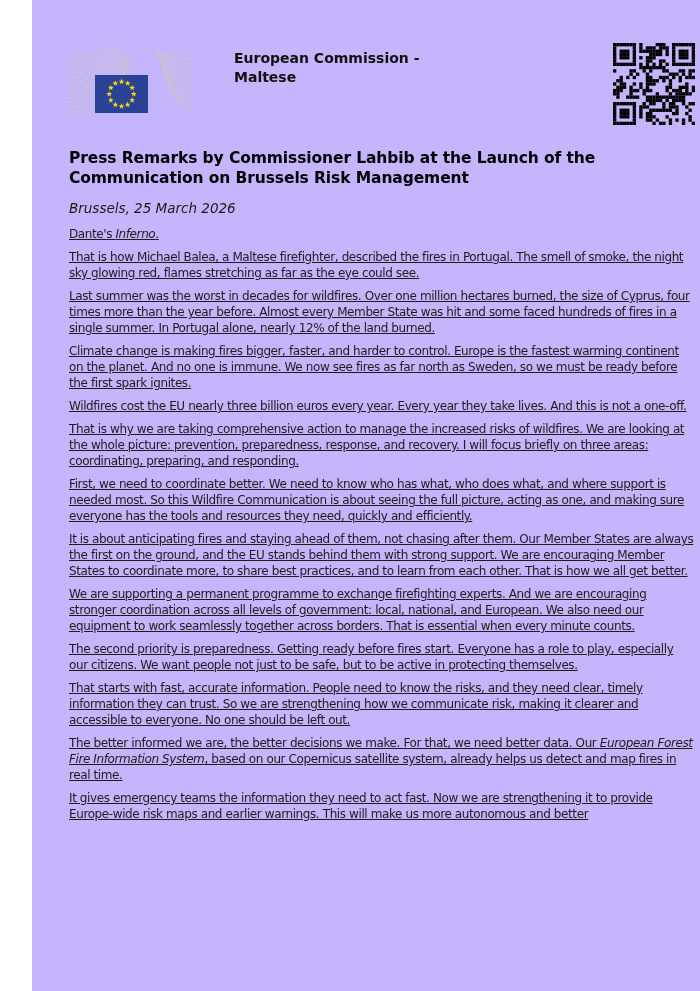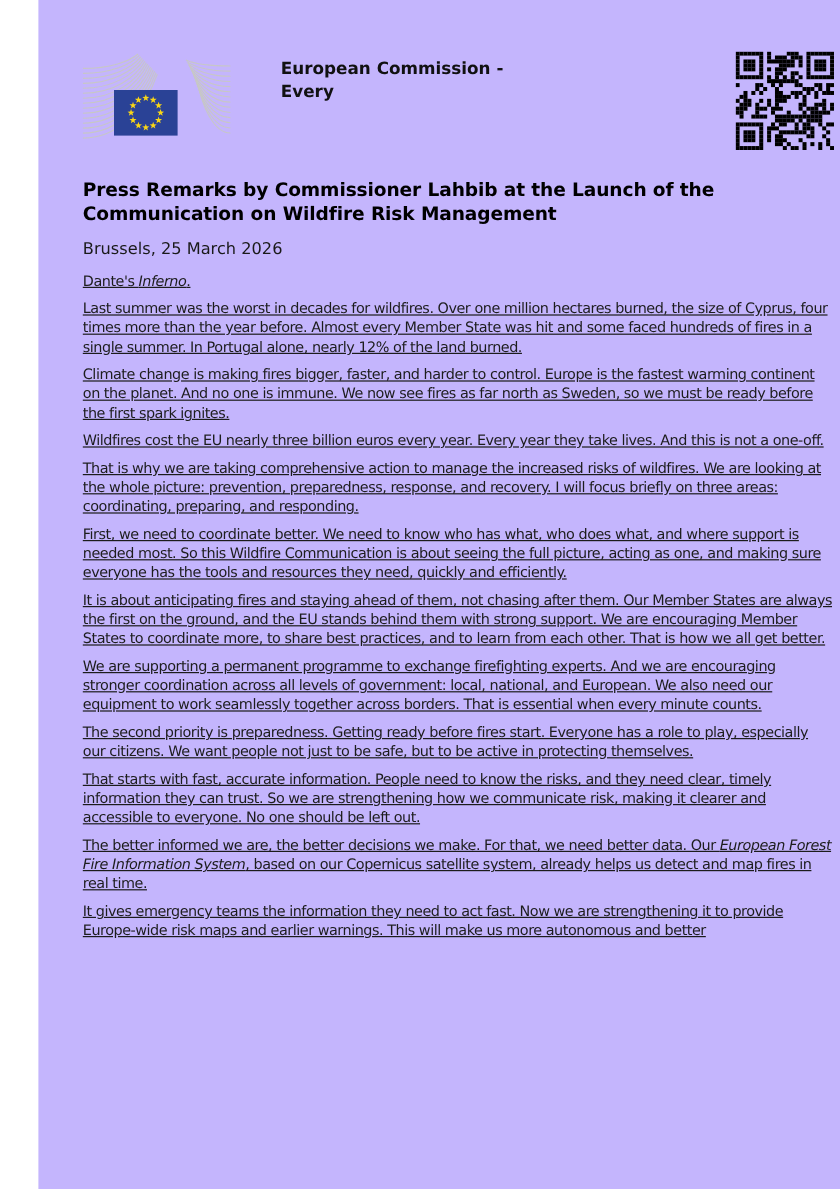--- a/index.html
+++ b/index.html
@@ -9,21 +9,21 @@
   }
   
   .logo{position:absolute;left:37px;top:42px;width:143px;height:80px;}
   .header-text{position:absolute;left:202px;top:49px;}
   .pub-line{font-weight:bold;font-size:14px;line-height:19px;color:#111;}
   .delivery-note{font-weight:bold;font-size:14.5px;line-height:19px;color:#111;margin-top:7px;padding-left:24px;}
   .qr{position:absolute;right:37px;top:43px;width:82px;height:82px;}
   
   .content{position:absolute;left:37px;top:148px;width:626px;}
   .doc-title{font-weight:bold;font-size:15.5px;line-height:20px;letter-spacing:-0.1px;color:#000;}
-  .dateline{margin-top:11px;font-size:13.5px;line-height:18px;color:#1a1a1a;}
+  .dateline{margin-top:11px;font-size:13.5px;line-height:18px;color:#1a1a1a;font-style:italic;}
   .paras{margin-top:9px;text-decoration:underline;}
   .paras p{margin:0 0 7px 0;font-size:12px;line-height:16px;letter-spacing:-0.4px;color:#1d1d1d;}
   .paras p em{font-style:italic;}
 </style>
 </head>
 <body>
 
 <div class="page">
 
   <div class="logo">
@@ -76,21 +76,21 @@
             <polygon points="40.20,48.90 40.93,50.99 43.15,51.04 41.39,52.39 42.02,54.51 40.20,53.25 38.38,54.51 39.01,52.39 37.25,51.04 39.47,50.99"></polygon>
             <polygon points="41.85,42.75 42.58,44.84 44.80,44.89 43.04,46.24 43.67,48.36 41.85,47.10 40.03,48.36 40.66,46.24 38.90,44.89 41.11,44.84"></polygon>
             <polygon points="46.35,38.25 47.08,40.34 49.30,40.39 47.54,41.73 48.17,43.86 46.35,42.60 44.53,43.86 45.16,41.73 43.40,40.39 45.62,40.34"></polygon>
           </g>
       </g>
     </svg>
   </div>
 
   <div class="header-text">
     <div class="pub-line">European Commission -</div>
-    <div class="pub-line">Every</div>
+    <div class="pub-line">Maltese</div>
   </div>
 
   <div class="qr">
     <svg id="qr-svg" width="82" height="82" viewBox="0 0 82 82" fill="#000000">
         <rect x="0.00" y="0.00" width="3.34" height="3.34"></rect>
         <rect x="3.28" y="0.00" width="3.34" height="3.34"></rect>
         <rect x="6.56" y="0.00" width="3.34" height="3.34"></rect>
         <rect x="9.84" y="0.00" width="3.34" height="3.34"></rect>
         <rect x="13.12" y="0.00" width="3.34" height="3.34"></rect>
         <rect x="16.40" y="0.00" width="3.34" height="3.34"></rect>
@@ -397,24 +397,25 @@
         <rect x="39.36" y="78.72" width="3.34" height="3.34"></rect>
         <rect x="45.92" y="78.72" width="3.34" height="3.34"></rect>
         <rect x="49.20" y="78.72" width="3.34" height="3.34"></rect>
         <rect x="55.76" y="78.72" width="3.34" height="3.34"></rect>
         <rect x="68.88" y="78.72" width="3.34" height="3.34"></rect>
         <rect x="78.72" y="78.72" width="3.34" height="3.34"></rect>
       </svg>
   </div>
 
   <div class="content">
-    <div class="doc-title">Press Remarks by Commissioner Lahbib at the Launch of the Communication on Wildfire Risk Management</div>
+    <div class="doc-title">Press Remarks by Commissioner Lahbib at the Launch of the Communication on Brussels Risk Management</div>
     <div class="dateline">Brussels, 25 March 2026</div>
     <div class="paras">
         <p><span>Dante's </span><em>Inferno</em><span>.</span></p>
+        <p><span>That is how Michael Balea, a Maltese firefighter, described the fires in Portugal. The smell of smoke, the night sky glowing red, flames stretching as far as the eye could see.</span></p>
         <p><span>Last summer was the worst in decades for wildfires. Over one million hectares burned, the size of Cyprus, four times more than the year before. Almost every Member State was hit and some faced hundreds of fires in a single summer. In Portugal alone, nearly 12% of the land burned.</span></p>
         <p><span>Climate change is making fires bigger, faster, and harder to control. Europe is the fastest warming continent on the planet. And no one is immune. We now see fires as far north as Sweden, so we must be ready before the first spark ignites.</span></p>
         <p><span>Wildfires cost the EU nearly three billion euros every year. Every year they take lives. And this is not a one-off.</span></p>
         <p><span>That is why we are taking comprehensive action to manage the increased risks of wildfires. We are looking at the whole picture: prevention, preparedness, response, and recovery. I will focus briefly on three areas: coordinating, preparing, and responding.</span></p>
         <p><span>First, we need to coordinate better. We need to know who has what, who does what, and where support is needed most. So this Wildfire Communication is about seeing the full picture, acting as one, and making sure everyone has the tools and resources they need, quickly and efficiently.</span></p>
         <p><span>It is about anticipating fires and staying ahead of them, not chasing after them. Our Member States are always the first on the ground, and the EU stands behind them with strong support. We are encouraging Member States to coordinate more, to share best practices, and to learn from each other. That is how we all get better.</span></p>
         <p><span>We are supporting a permanent programme to exchange firefighting experts. And we are encouraging stronger coordination across all levels of government: local, national, and European. We also need our equipment to work seamlessly together across borders. That is essential when every minute counts.</span></p>
         <p><span>The second priority is preparedness. Getting ready before fires start. Everyone has a role to play, especially our citizens. We want people not just to be safe, but to be active in protecting themselves.</span></p>
         <p><span>That starts with fast, accurate information. People need to know the risks, and they need clear, timely information they can trust. So we are strengthening how we communicate risk, making it clearer and accessible to everyone. No one should be left out.</span></p>
         <p><span>The better informed we are, the better decisions we make. For that, we need better data. Our </span><em>European Forest Fire Information System</em><span>, based on our Copernicus satellite system, already helps us detect and map fires in real time.</span></p>

